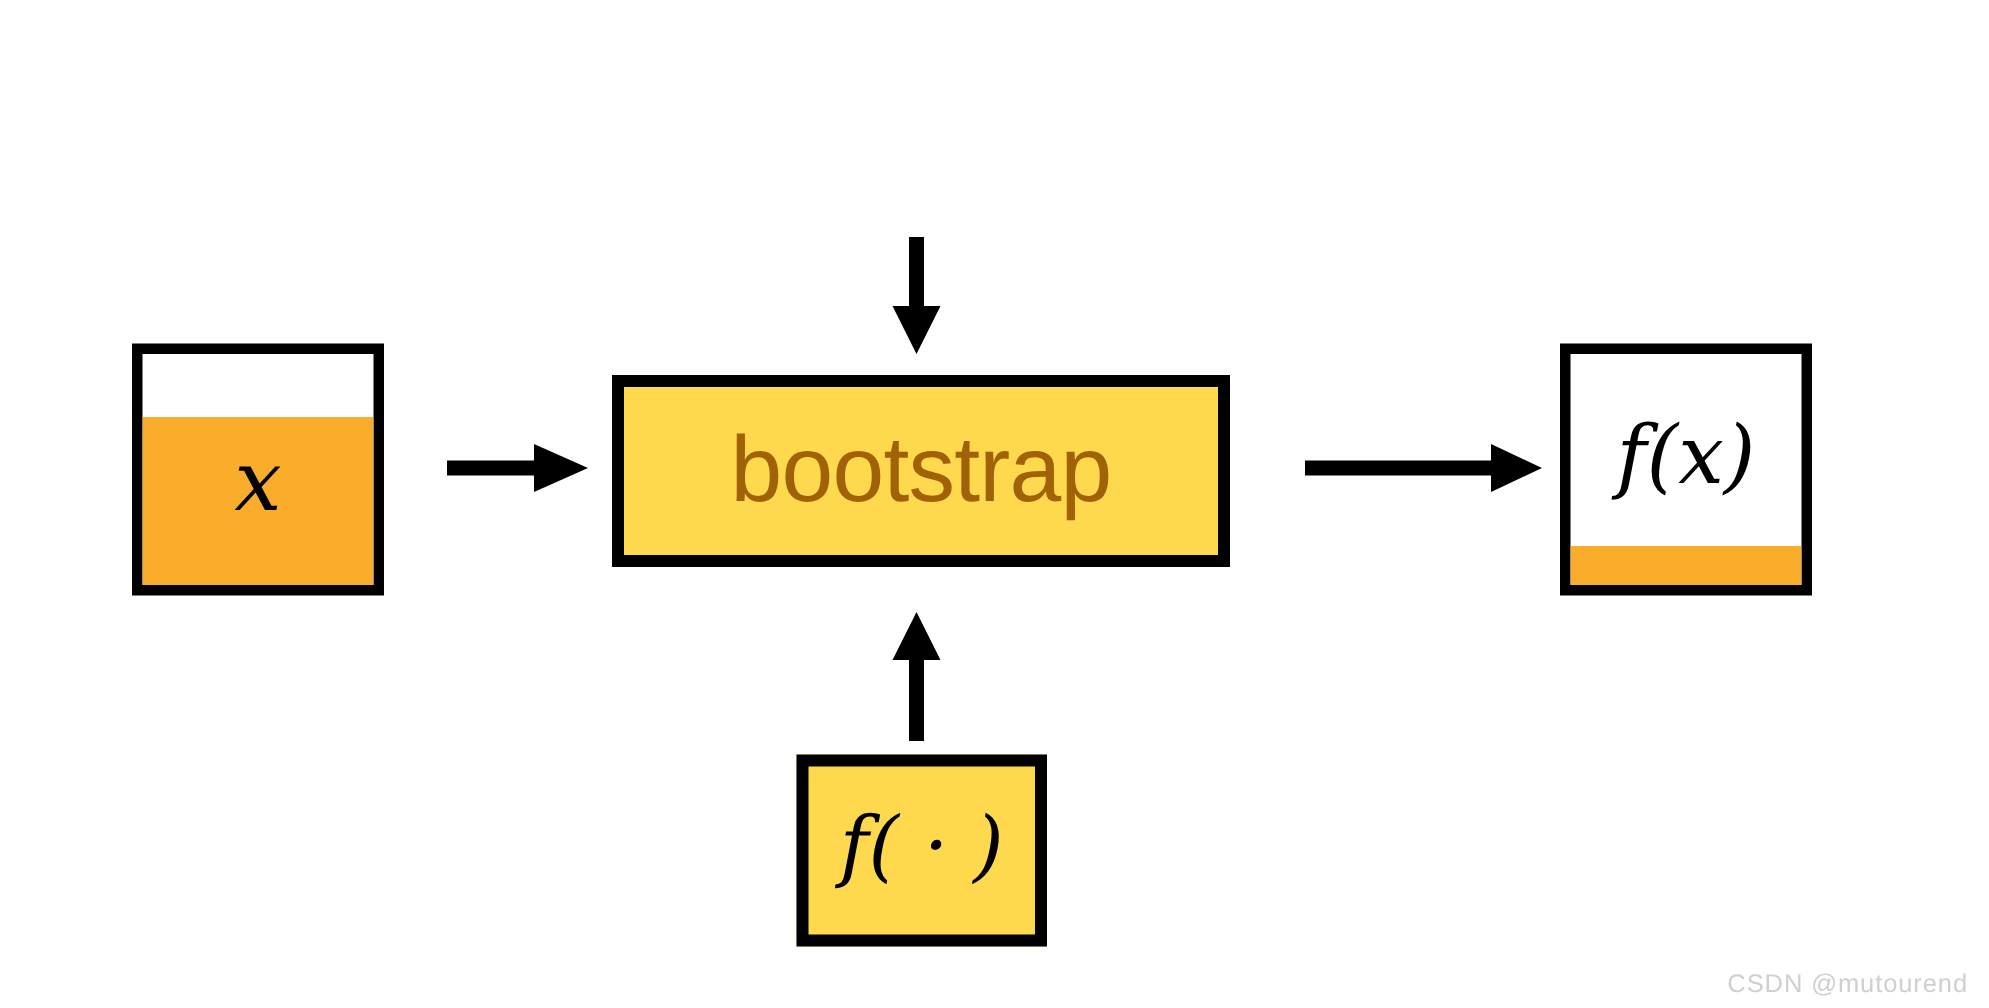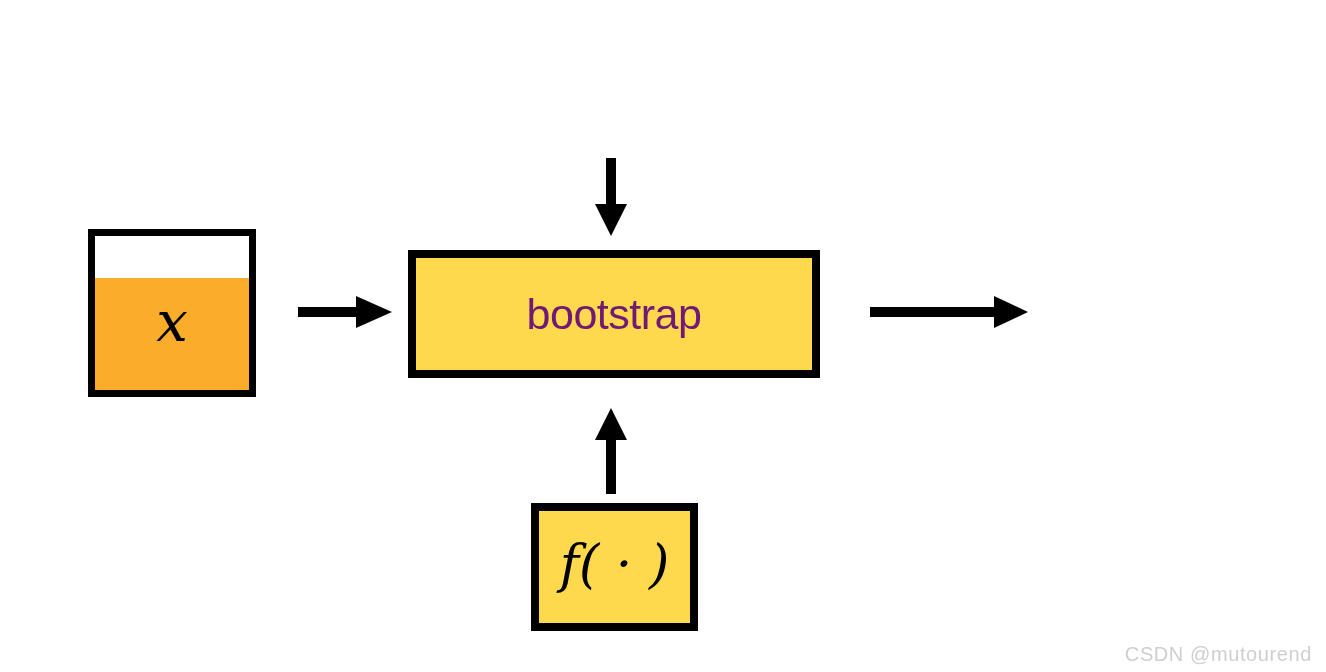--- a/index.html
+++ b/index.html
@@ -65,22 +65,22 @@
   #box-bootstrap {
     left: 408px;
     top: 250px;
     width: 412px;
     height: 128px;
     background: #ffd94d;
     border-width: 8px;
   }
   #box-bootstrap .box-label {
     font-family: "Liberation Sans", sans-serif;
-    font-size: 43px;
-    color: #701a75;
+    font-size: 62px;
+    color: #a16207;
     letter-spacing: -0.5px;
   }
 
   #box-output {
     left: 1040px;
     top: 229px;
     width: 168px;
     height: 168px;
   }
   #box-output .fill { height: 29px; }
@@ -136,21 +136,21 @@
   #arrow-bootstrap-output { left: 870px; top: 295px; }
   #arrow-pk-bootstrap { left: 594px; top: 158px; }
   #arrow-function-bootstrap { left: 594px; top: 406px; }
 
   
   #watermark {
     position: absolute;
     right: 14px;
     bottom: 6px;
     font-family: "Liberation Sans", sans-serif;
-    font-size: 20px;
+    font-size: 17px;
     color: #cfcfcf;
     letter-spacing: 0.6px;
     white-space: nowrap;
   }
 </style>
 </head>
 <body>
 
 <div id="canvas" style="background: rgb(255, 255, 255);">
 
@@ -178,20 +178,24 @@
     <div class="box-label">bootstrap</div>
   </div>
 
   <div class="arrow" id="arrow-bootstrap-output">
     <svg width="160" height="34" viewBox="0 0 160 34" aria-hidden="true">
       <rect x="0" y="12" width="128" height="10" fill="#000000"></rect>
       <polygon points="124,1 124,33 158,17" fill="#000000"></polygon>
     </svg>
   </div>
 
+  <div class="box" id="box-output" style="background: rgb(255, 255, 255);">
+    <div class="fill" style="background: rgb(250, 173, 43); height: 17%;"></div>
+    <div class="box-label">f(x)</div>
+  </div>
 
   <div class="arrow" id="arrow-function-bootstrap">
     <svg width="34" height="88" viewBox="0 0 34 88" aria-hidden="true">
       <rect x="12" y="28" width="10" height="60" fill="#000000"></rect>
       <polygon points="1,34 33,34 17,2" fill="#000000"></polygon>
     </svg>
   </div>
 
   <div class="box" id="box-function" style="background: rgb(255, 217, 77);">
     <div class="box-label">f( · )</div>

